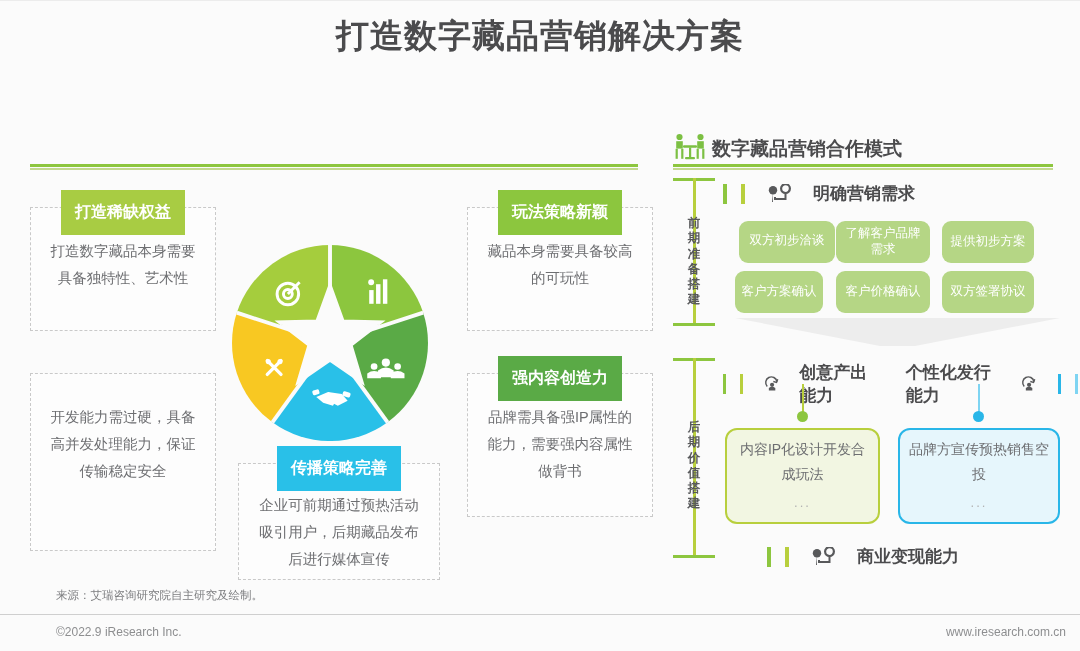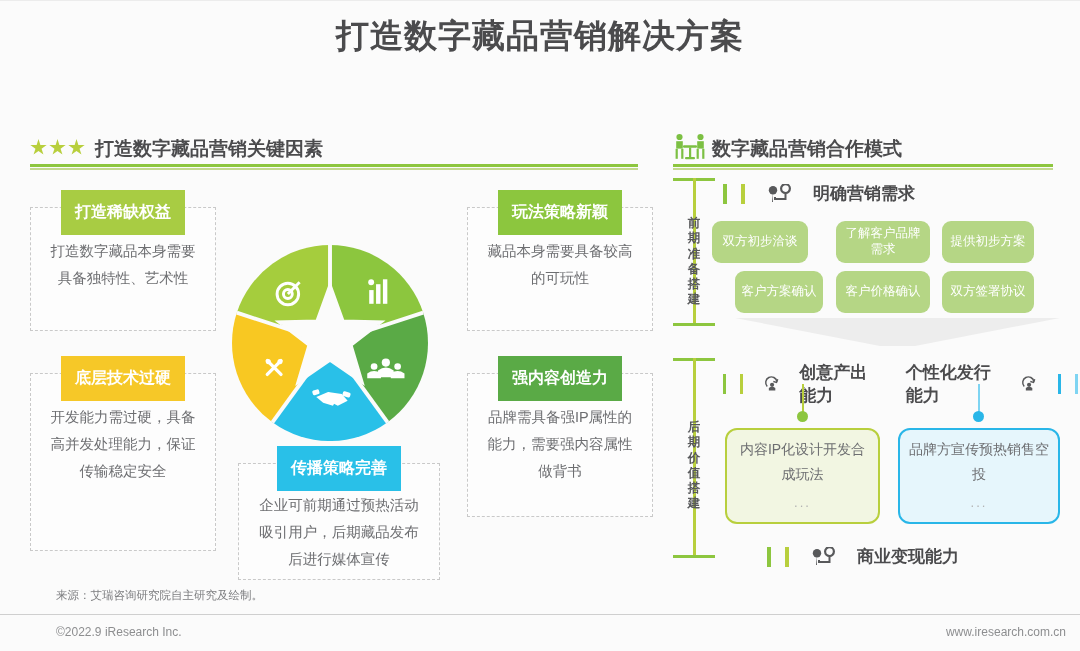--- a/index.html
+++ b/index.html
@@ -115,28 +115,20 @@
   .topline { position: absolute; left: 0; top: 0; width: 1080px; height: 1px; background: #ececec; }
 </style>
 </head>
 <body>
 
 <div class="page">
   <div class="topline"></div>
 
   <div class="title">打造数字藏品营销解决方案</div>
 
-  <div class="sec-header" id="lh">
-    <div class="stars">
-      <div class="star"></div>
-      <div class="star"></div>
-      <div class="star"></div>
-    </div>
-    <div class="sec-title">打造数字藏品营销关键因素</div>
-  </div>
   <div class="sec-rule green" id="lh-rule1"></div>
   <div class="sec-rule lime" id="lh-rule2"></div>
 
   <svg class="meeting-icon" viewBox="0 0 34 30">
     <g fill="#7cc043">
       <circle cx="6.5" cy="5" r="3.1"></circle>
       <path d="M3.2 9.2h6.6v7.4H3.2z" rx="1"></path>
       <circle cx="27.5" cy="5" r="3.1"></circle>
       <path d="M24.2 9.2h6.6v7.4h-6.6z"></path>
       <rect x="10" y="13.2" width="14" height="2.6" rx="1"></rect>
@@ -153,21 +145,20 @@
   </div>
   <div class="sec-rule green" id="rh-rule1"></div>
   <div class="sec-rule lime" id="rh-rule2"></div>
 
   <div class="card" id="card1">
     <div class="card-head" style="background:#a8cc43">打造稀缺权益</div>
     <div class="card-body">打造数字藏品本身需要具备独特性、艺术性</div>
   </div>
 
   <div class="card" id="card2">
-    <div class="card-head" style="background:#f6c828">底层技术过硬</div>
     <div class="card-body">开发能力需过硬，具备高并发处理能力，保证传输稳定安全</div>
   </div>
 
   <div class="card" id="card3">
     <div class="card-head" style="background:#8cc63e">玩法策略新颖</div>
     <div class="card-body">藏品本身需要具备较高的可玩性</div>
   </div>
 
   <div class="card" id="card4">
     <div class="card-head" style="background:#5aaa46">强内容创造力</div>
@@ -251,21 +242,21 @@
       <g fill="#58595b">
         <path d="M6,2 a4.2,4.2 0 1,1 0,8.4 a4.2,4.2 0 1,1 0,-8.4z"></path>
         <path d="M6,9 L6,18 L5,18 Z"></path>
         <circle cx="18.5" cy="4.6" r="4.4" fill="none" stroke="#58595b" stroke-width="2.2"></circle>
         <path d="M18.5,9 L18.5,15 L8,15 L8,13" fill="none" stroke="#58595b" stroke-width="2"></path>
       </g>
     </svg>
     <div class="grp-title">明确营销需求</div>
   </div>
 
-  <div class="pill" style="left:712px; top:221px; width:96px; height:42px;">双方初步洽谈</div>
+  <div class="pill" style="left:739px; top:221px; width:96px; height:42px;font-family:Liberation Mono, monospace;">双方初步洽谈</div>
   <div class="pill" style="left:836px; top:221px; width:94px; height:42px;">了解客户品牌需求</div>
   <div class="pill" style="left:942px; top:221px; width:92px; height:42px;">提供初步方案</div>
   <div class="pill" style="left:735px; top:271px; width:88px; height:42px;">客户方案确认</div>
   <div class="pill" style="left:836px; top:271px; width:94px; height:42px;">客户价格确认</div>
   <div class="pill" style="left:942px; top:271px; width:92px; height:42px;">双方签署协议</div>
 
   <svg class="funnel" viewBox="0 0 325 28">
     <path d="M0,0 L325,0 L180,28 L145,28 Z" fill="#ededed"></path>
   </svg>
 

